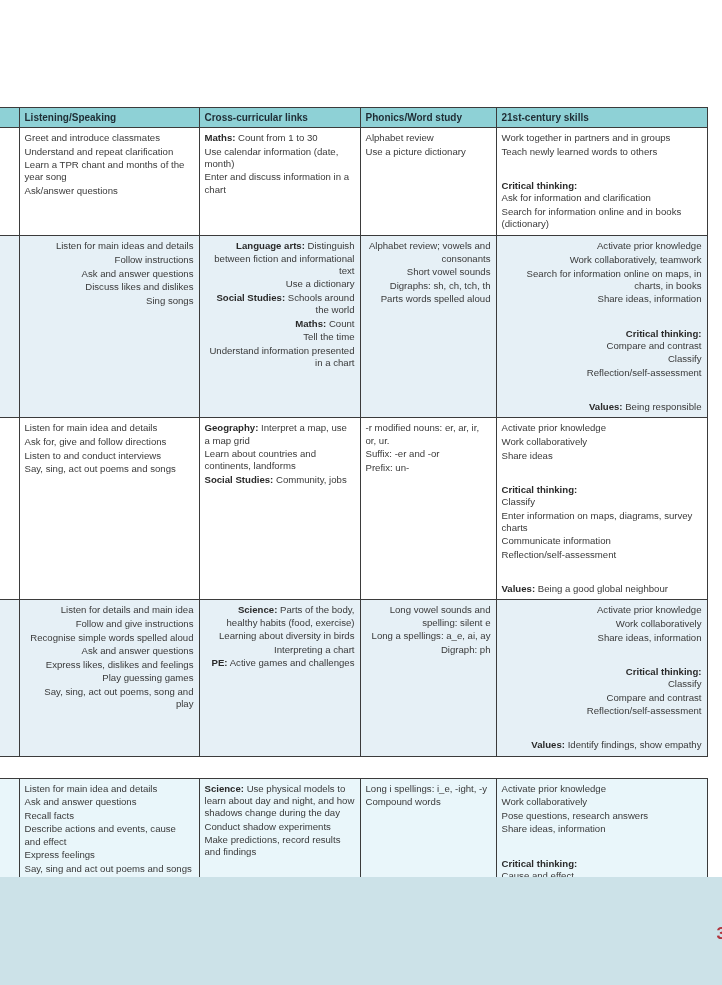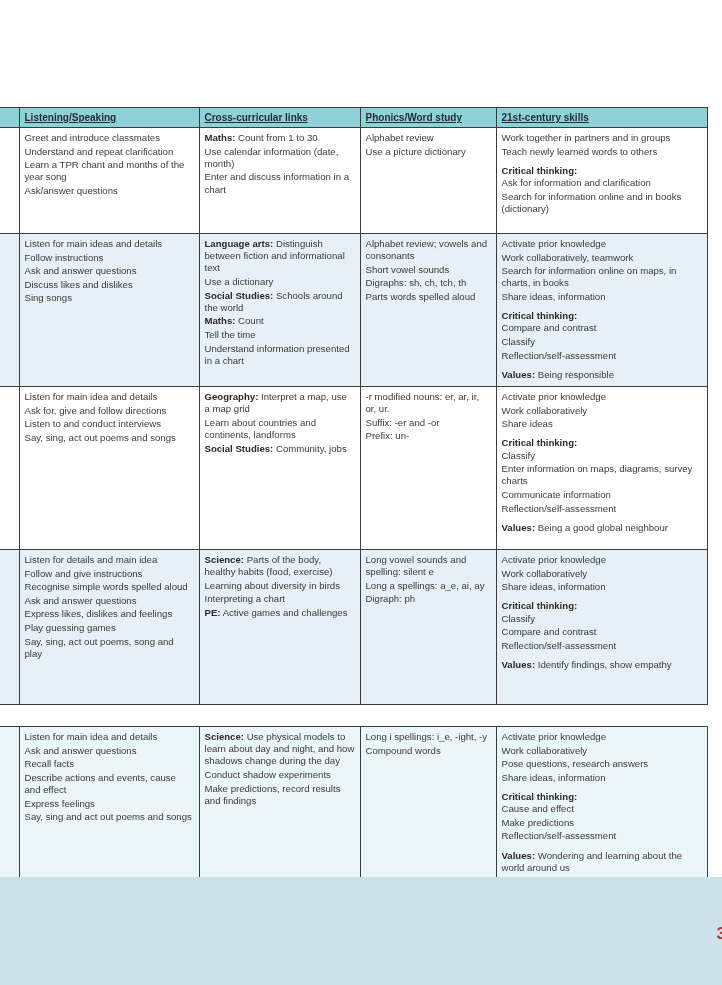--- a/index.html
+++ b/index.html
@@ -1,30 +1,30 @@
 <!DOCTYPE html>
 <html><head>
 <meta charset="utf-8">
 <style>
   html, body { margin:0; padding:0; }
   body { width:722px; height:985px; background:#ffffff; position:relative; overflow:hidden;
          font-family:"Liberation Sans", "DejaVu Sans", sans-serif; color:#3a3a3a; }
   .tbl { position:absolute; left:0; top:107px; width:707px; border-collapse:collapse; table-layout:fixed; }
   .tbl td, .tbl th { border:1.5px solid #3b3b3b; vertical-align:top; padding:0; font-size:9.6px; line-height:12.2px; text-align:left; }
-  .tbl th { background:#8ed1d6; color:#1e2c34; font-weight:bold; font-size:10px; height:18px; padding:1px 5px 0 5px; vertical-align:middle;text-decoration:underline; }
+  .tbl th { background:#8ed1d6; color:#1e2c34; font-weight:bold; font-size:10px; height:18px; padding:1px 5px 0 5px; vertical-align:middle; }
   .tbl td.c { padding:4px 5px 4px 5px; }
   .tbl td.lead { border-left:none; }
   .tbl th.lead { border-left:none; }
   .r-white td { background:#ffffff; }
-  .r-blue td { background:#e6f0f6; }
+  .r-blue td { background:#e6f0f6;text-align:right; }
   .r-cyan td { background:#e9f6fa; }
   .r-gap td { background:#ffffff; border-left:none; border-right:none; height:21px; }
   .ln { display:block; margin-bottom:1.4px; }
   .lbl { font-weight:bold; color:#2a2a2a; }
-  .sec { display:block; margin-top:7px; }
+  .sec { display:block; margin-top:22px; }
   .sec .hd { display:block; font-weight:bold; color:#2a2a2a; }
   .bottom-band { position:absolute; left:0; top:877px; width:722px; height:108px; background:#cce2e8; }
   .page-num { position:absolute; right:-4px; top:924px; color:#b0353f; font-size:17px; font-weight:bold; }
 </style>
 </head>
 <body>
 
 <table class="tbl">
   <colgroup>
     <col style="width:19px">

